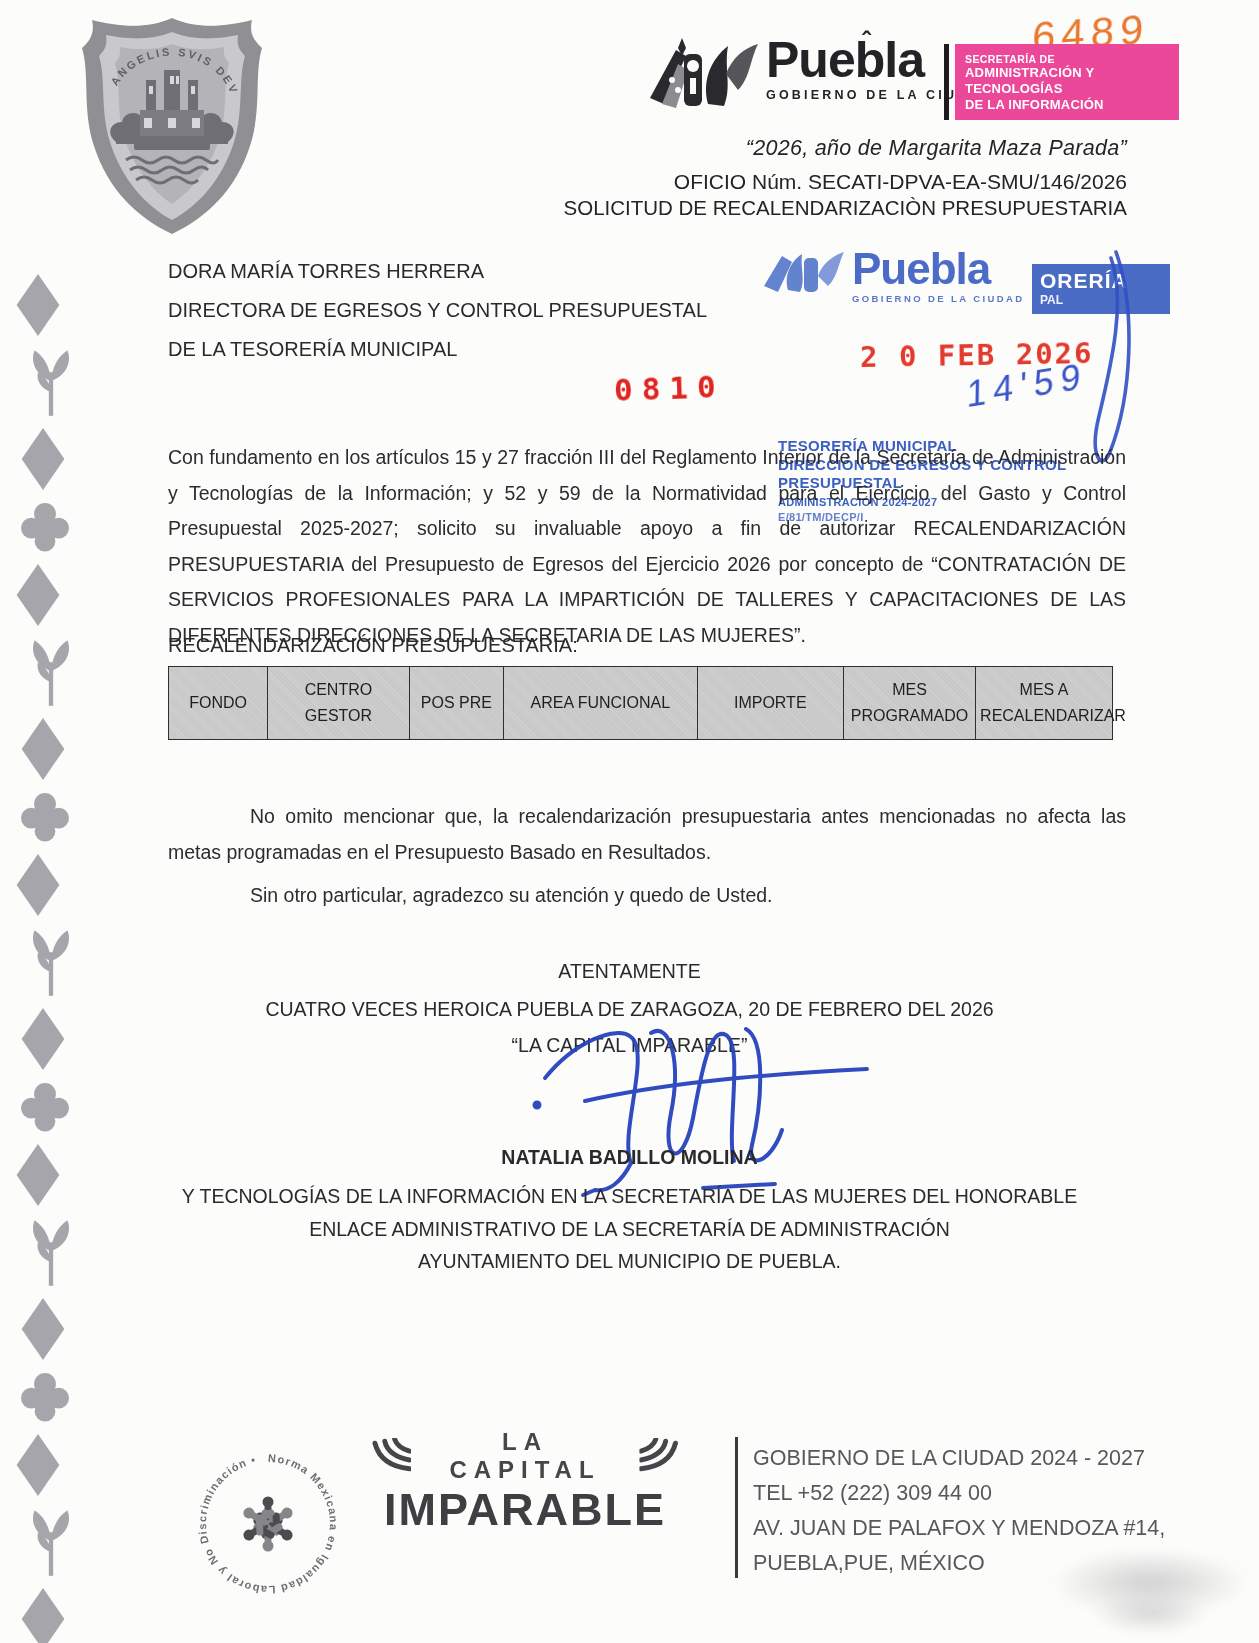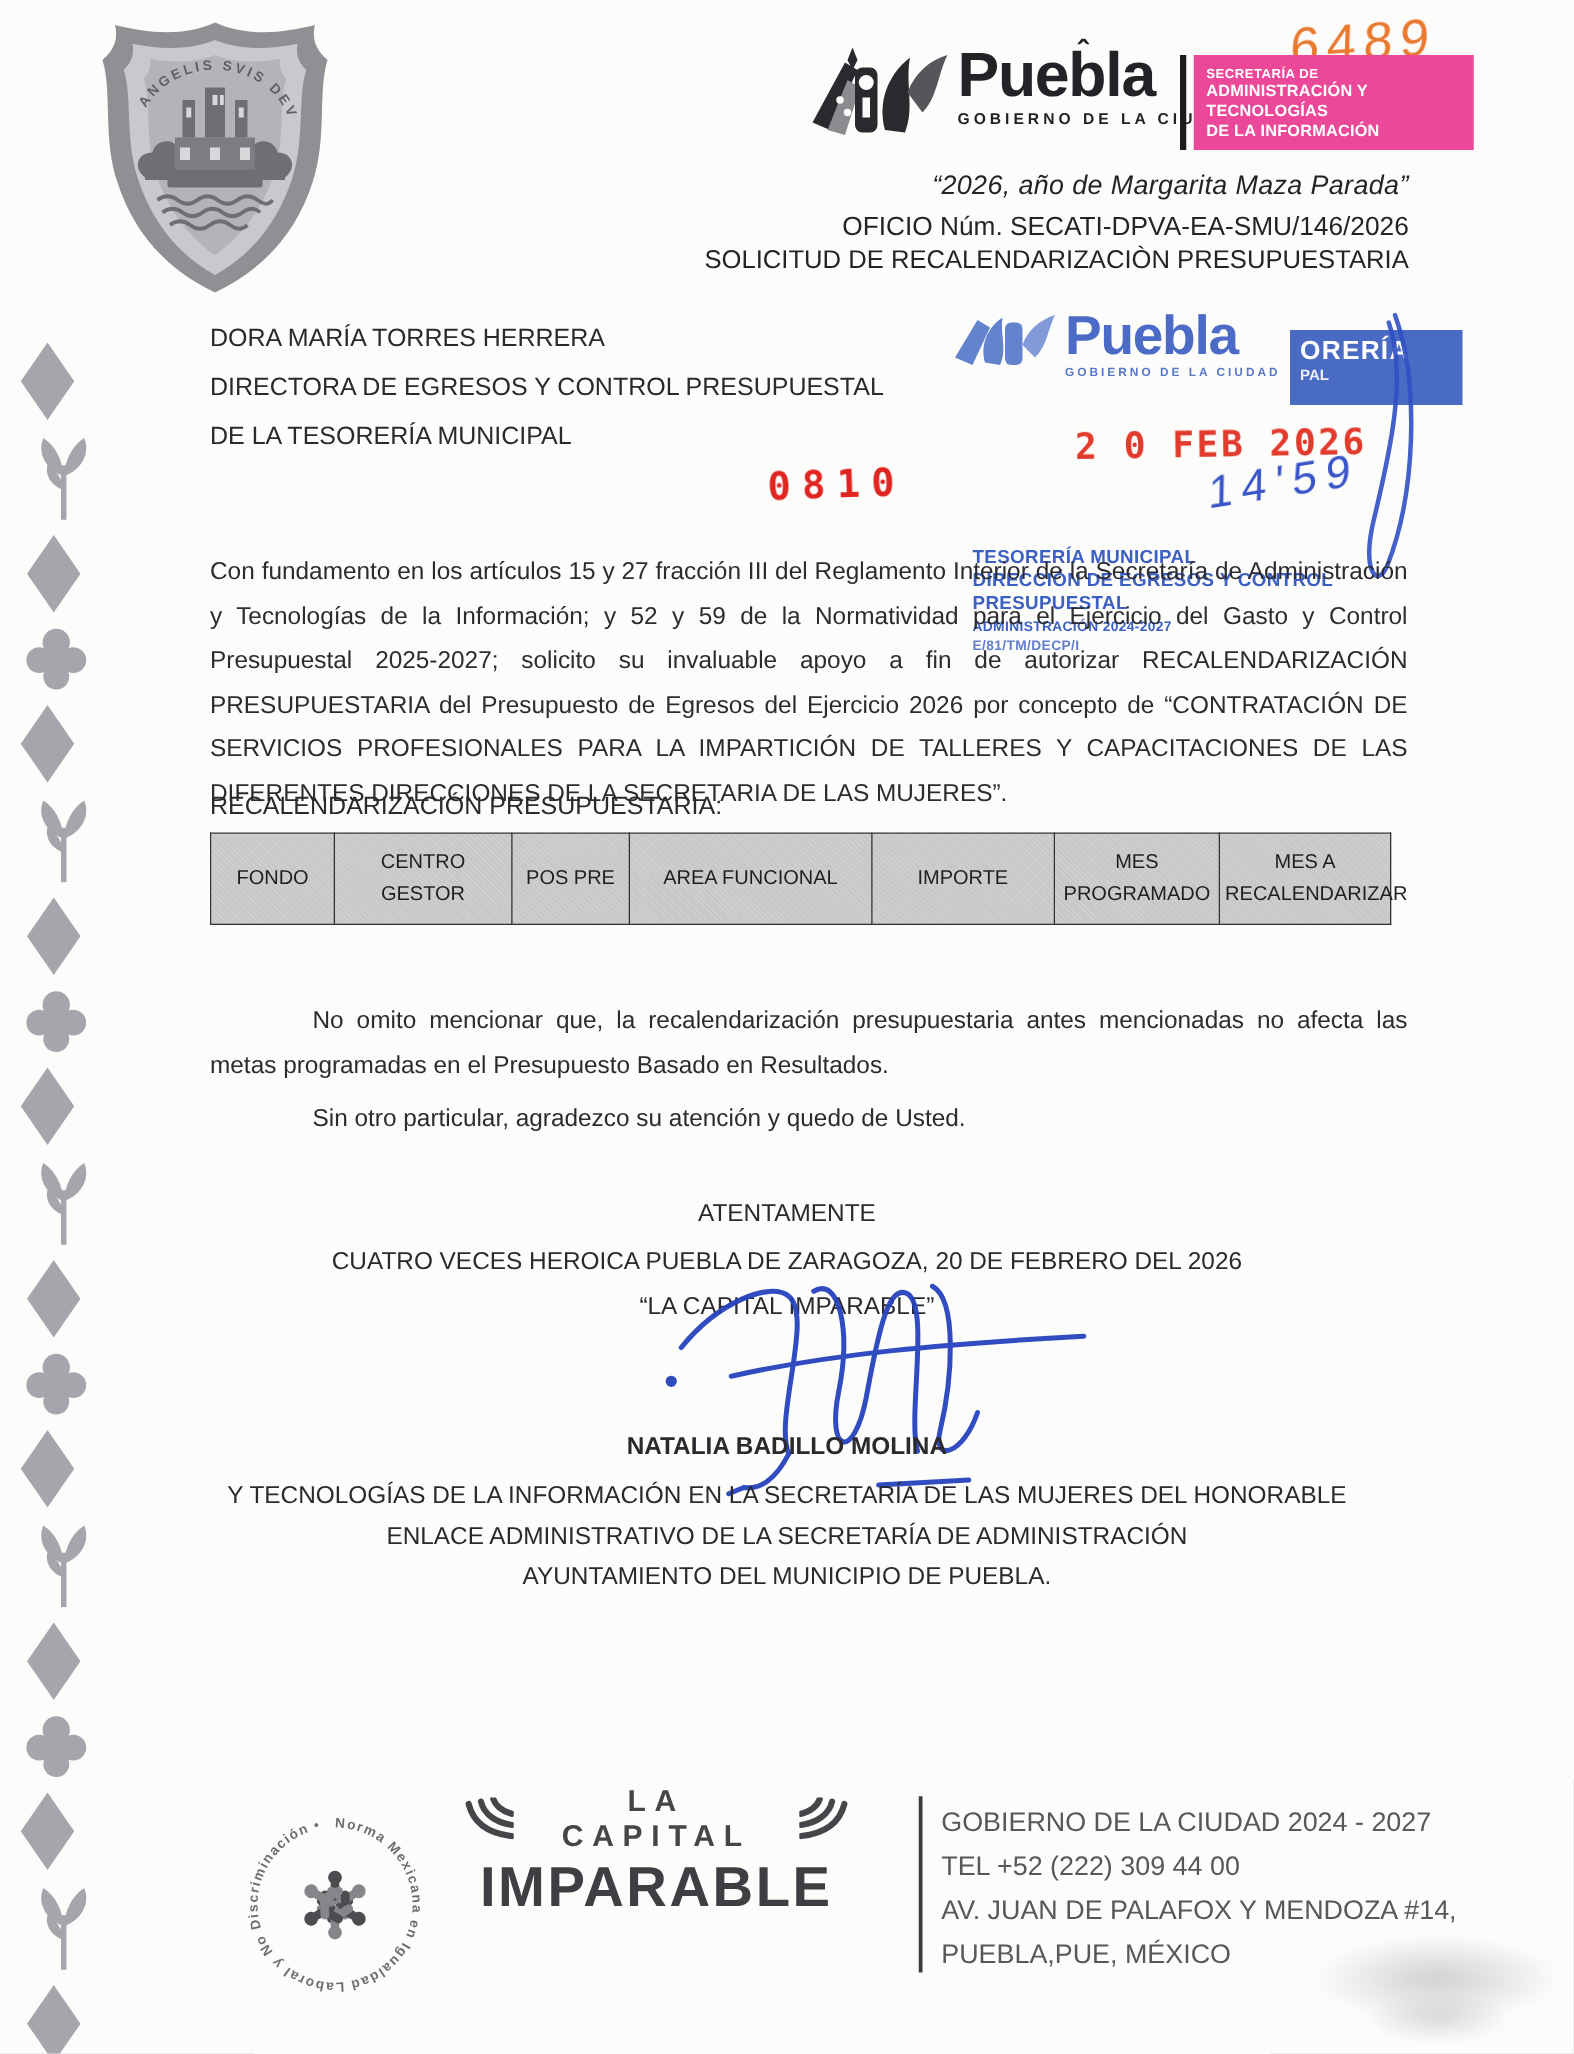--- a/index.html
+++ b/index.html
@@ -43,21 +43,21 @@
   
   .addressee{position:absolute;left:168px;top:252px;font-size:20px;line-height:39px;color:#2a2a2e;}
   .presente{letter-spacing:8px;}
   
   .stamp{position:absolute;left:758px;top:246px;width:412px;height:228px;}
   .stamp *{color:#3c5fc2;}
   .stamp-brandrow{position:absolute;left:0;top:0;display:flex;align-items:flex-start;}
   .stamp-word{font-size:44px;font-weight:800;letter-spacing:-1px;filter:blur(.5px);opacity:.92;line-height:46px;}
   .stamp-sub{font-size:9.5px;font-weight:700;letter-spacing:2.4px;filter:blur(.4px);opacity:.85;margin-top:1px;}
   .stamp-box{
-    position:absolute;right:0;top:18px;width:138px;height:60px;background:#3b5fc0;opacity:.92;
+    position:absolute;right:0;top:18px;width:138px;height:50px;background:#3b5fc0;opacity:.92;
     text-align:left;padding:5px 8px;box-sizing:border-box;filter:blur(.3px);
   }
   .stamp-box-top{color:#fff !important;font-size:21px;font-weight:800;letter-spacing:1px;}
   .stamp-box-bot{color:#fff !important;font-size:12px;font-weight:700;opacity:.9;}
   .stamp-date{
     position:absolute;left:102px;top:92px;font-family:"DejaVu Sans Mono",monospace;
     font-size:29px;font-weight:700;color:#e23a2c !important;letter-spacing:2px;transform:rotate(-1deg);
     filter:blur(.3px);
   }
   .stamp-time{

